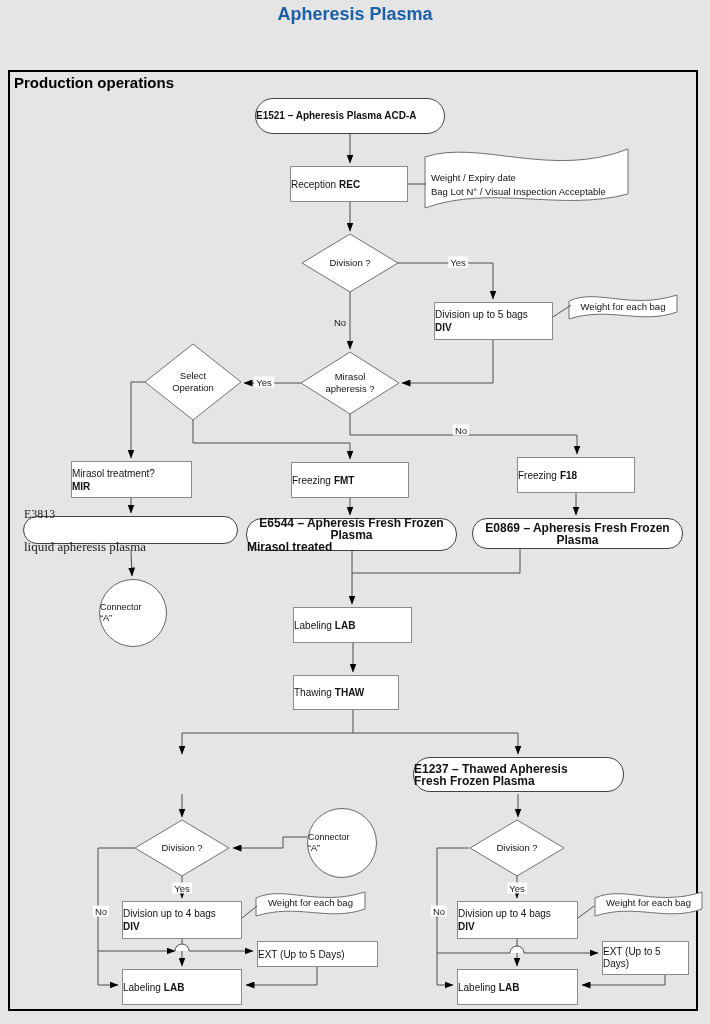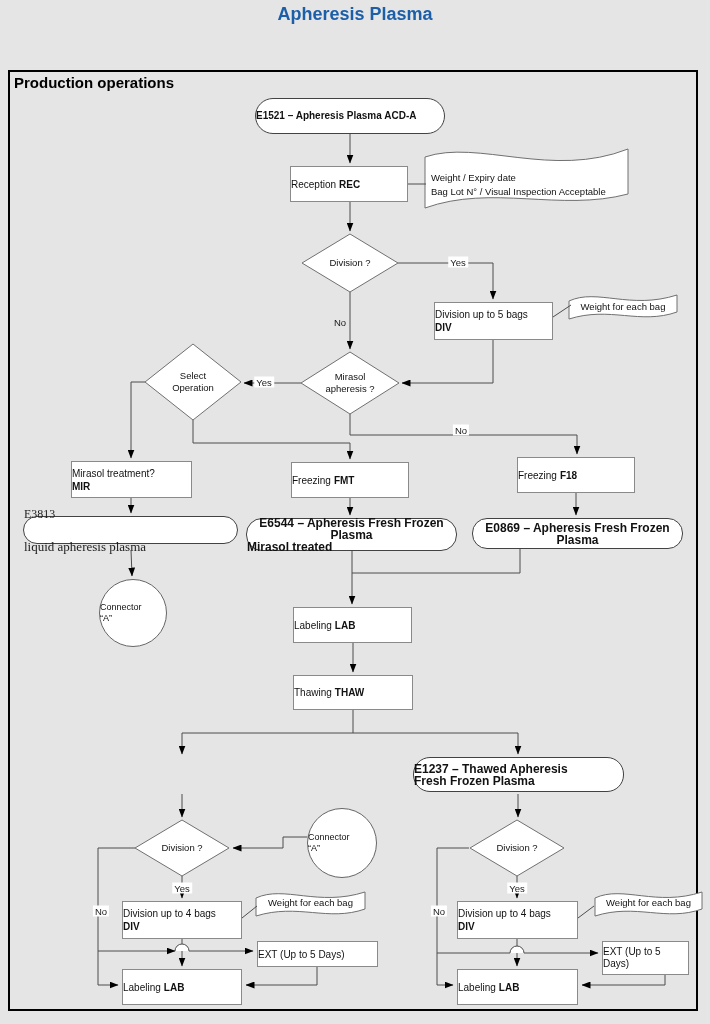--- a/index.html
+++ b/index.html
@@ -99,21 +99,21 @@
 
   <div class="node circle" style="left:99px;top:579px;width:68px;height:68px;">
     <span class="blk">Connector</span>
     <span class="blk">“A”</span>
   </div>
 
   <div class="node rect" style="left:293px;top:607px;width:119px;height:36px;">
     <span><span>Labeling</span><b class="code">LAB</b></span>
   </div>
 
-  <div class="node rect" style="left:293px;top:675px;width:120px;height:35px;">
+  <div class="node rect" style="left:293px;top:675px;width:106px;height:35px;">
     <span><span>Thawing</span><b class="code">THAW</b></span>
   </div>
 
 
   <div class="node stadium" style="left:413px;top:757px;width:211px;height:35px;border-radius:17px;">
     <span class="blk">E1237 – Thawed Apheresis</span>
     <span class="blk">Fresh Frozen Plasma</span>
   </div>
 
   <div class="node circle" style="left:307px;top:808px;width:70px;height:70px;">

